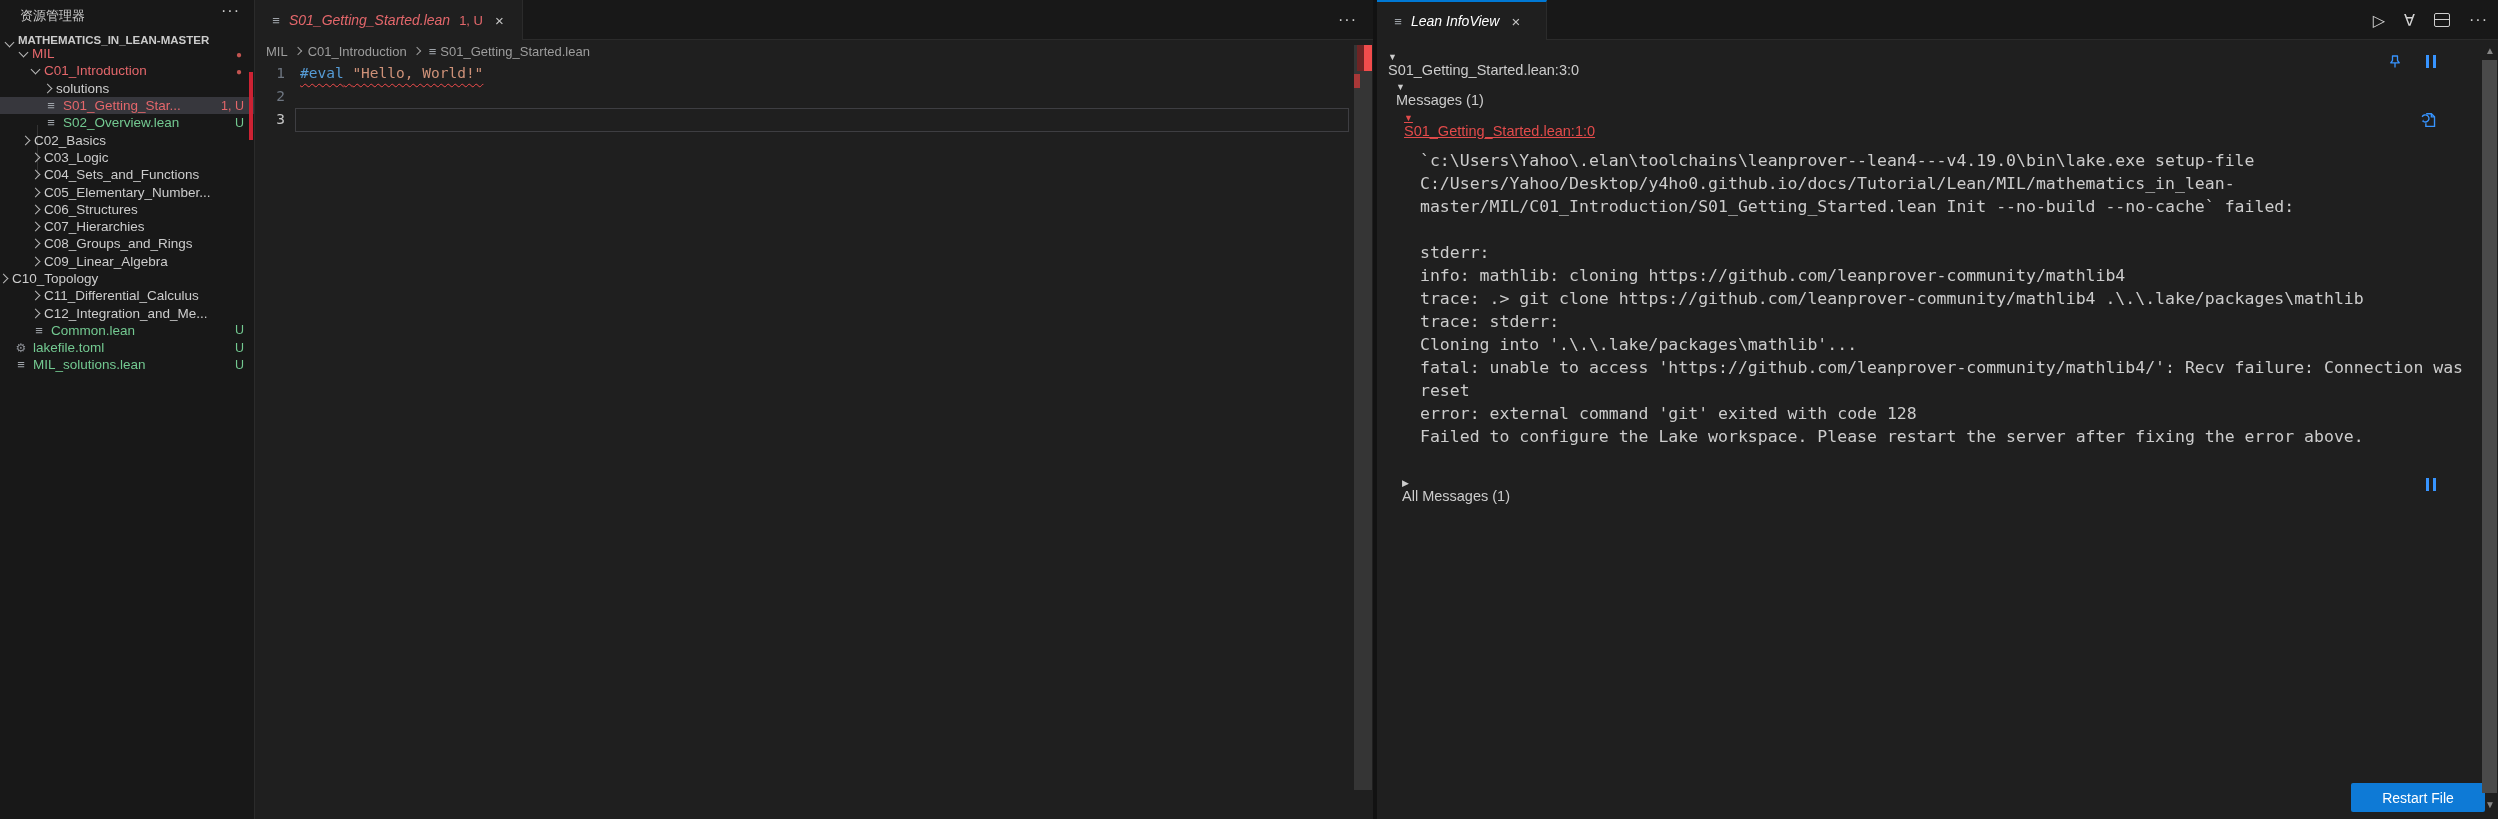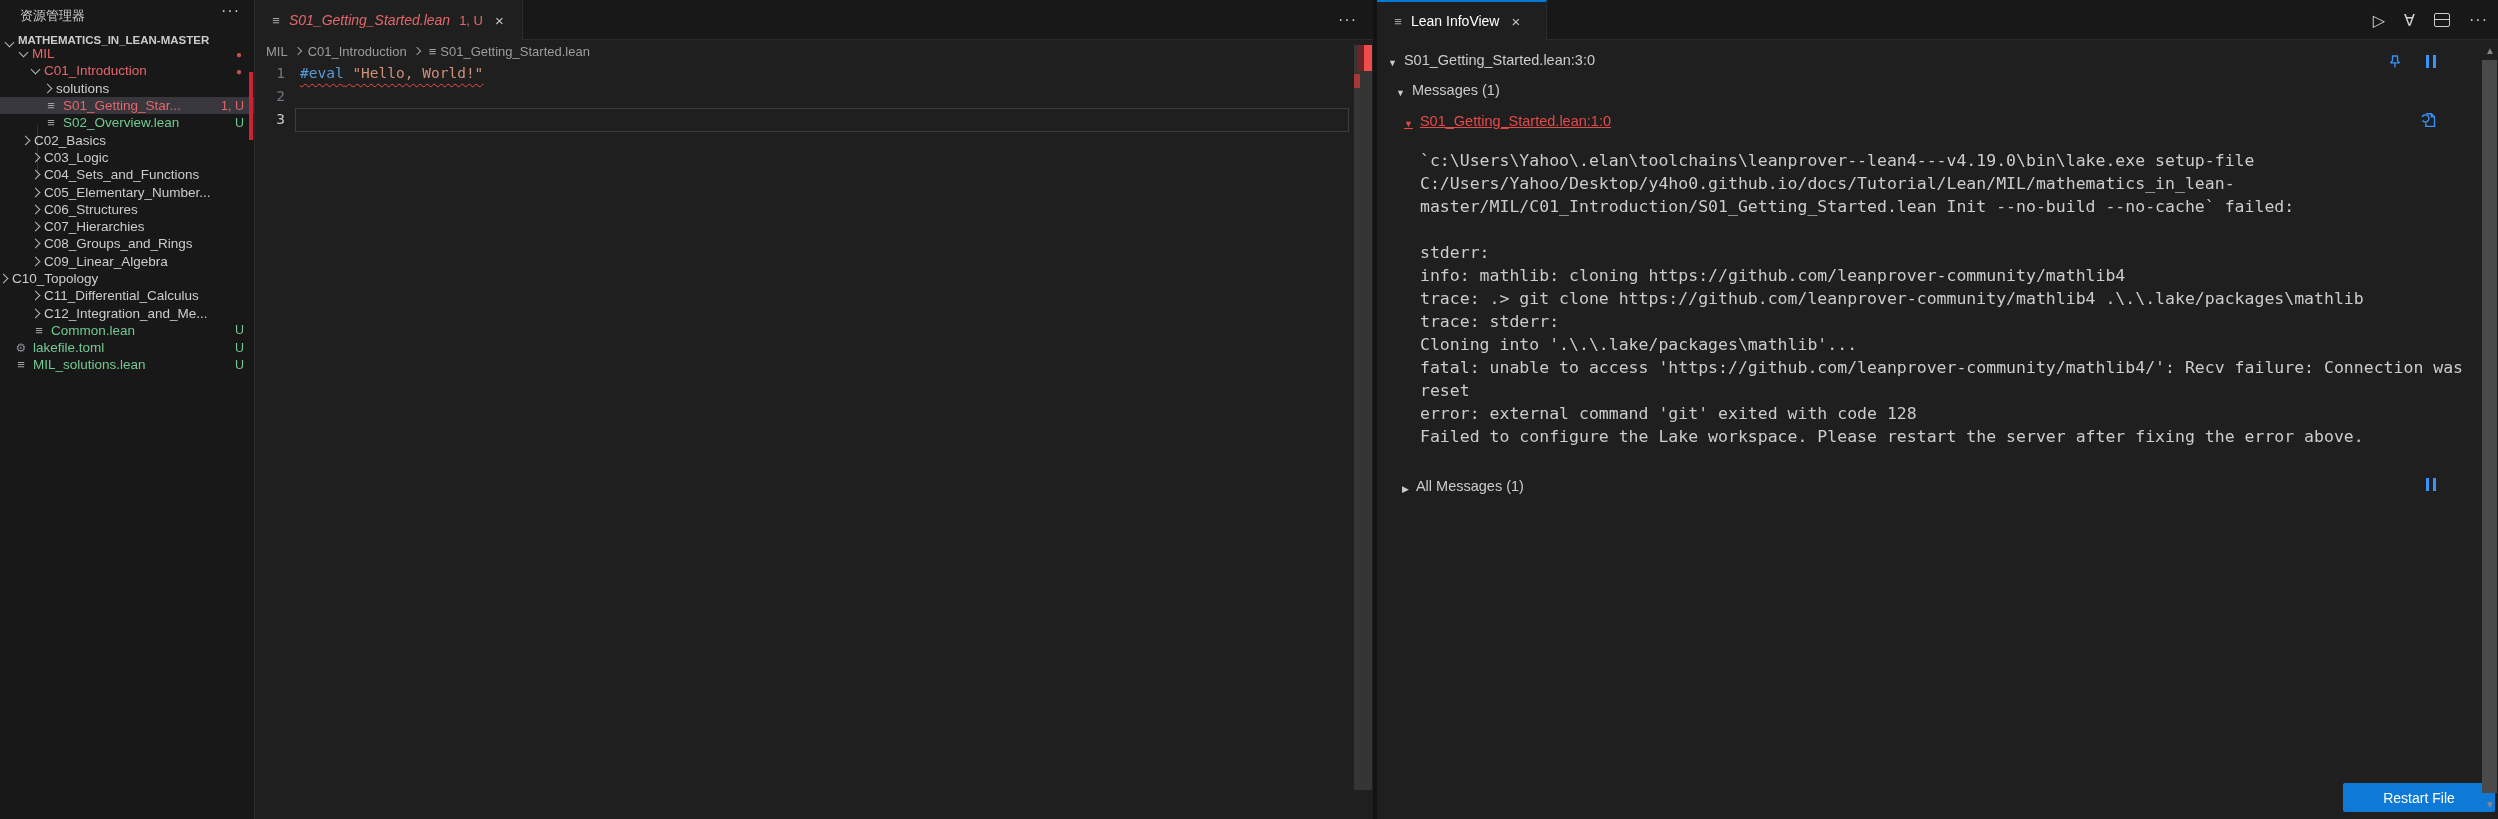--- a/index.html
+++ b/index.html
@@ -68,36 +68,36 @@
   .ov-m1{position:absolute;right:1px;top:45px;width:8px;height:26px;background:#f14c4c;}
   .ov-m2{position:absolute;right:9px;top:45px;width:7px;height:26px;background:#6e2424;}
   .ov-m3{position:absolute;right:13px;top:74px;width:6px;height:14px;background:#a83838;}
 
   
   .sash{position:absolute;left:1373px;top:0;width:4px;height:819px;background:#121212;cursor:col-resize;}
 
   
   .ivgroup{position:absolute;left:1377px;top:0;width:1121px;height:819px;background:#1f1f1f;}
   .iv-tab{left:0;width:170px;border-top:2px solid #0078d4;}
-  .iv-tab .tab-title{color:#ffffff;}
+  .iv-tab .tab-title{color:#ffffff;font-style:italic;}
   .gactions{position:absolute;right:10px;top:0;height:40px;display:flex;align-items:center;gap:19px;}
   .icon-run::before{content:"▷";font-size:16px;color:#d4d4d4;}
   .icon-forall::before{content:"∀";font-size:16px;color:#d4d4d4;}
   .icon-split{display:inline-block;width:14px;height:12px;border:1.4px solid #cfcfcf;border-radius:2px;position:relative;}
   .icon-split::after{content:"";position:absolute;left:0;right:0;top:45%;border-top:1.4px solid #cfcfcf;}
-  .iv-row{position:absolute;display:flex;align-items:flex-end;font-size:14.5px;color:#cccccc;cursor:pointer;}
+  .iv-row{position:absolute;display:flex;align-items:flex-start;font-size:14.5px;color:#cccccc;cursor:pointer;flex-direction:column;}
   .tri{font-size:9px;margin-right:7px;}
   .tri-d::before{content:"▼";}
   .tri-r::before{content:"▶";}
   .iv-red{color:#e34b4b;text-decoration:underline;}
   .iv-error{position:absolute;left:43px;top:149px;margin:0;font-family:"DejaVu Sans Mono",monospace;
             font-size:16.5px;line-height:23px;color:#cccccc;white-space:pre;}
   .pause{display:inline-block;width:4px;height:13px;border-left:3px solid #3794ff;border-right:3px solid #3794ff;cursor:pointer;}
   .ivicon{position:absolute;cursor:pointer;}
-  .restart-btn{position:absolute;right:3px;top:783px;width:152px;height:29px;background:#0e7ad6;
+  .restart-btn{position:absolute;right:13px;top:783px;width:134px;height:29px;background:#0e7ad6;
                color:#ffffff;border:none;border-radius:2px;font-size:14px;
                font-family:"Liberation Sans","DejaVu Sans",sans-serif;cursor:pointer;}
   .ivsb-thumb{position:absolute;right:1px;top:60px;width:15px;height:733px;background:#4a4a4a;cursor:pointer;}
   .sb-arrow{position:absolute;right:3px;font-size:10px;color:#868686;cursor:pointer;}
   .sb-arrow.up{top:45px;}
   .sb-arrow.up::before{content:"▲";}
   .sb-arrow.down{top:799px;}
   .sb-arrow.down::before{content:"▼";}
 </style>
 </head>

